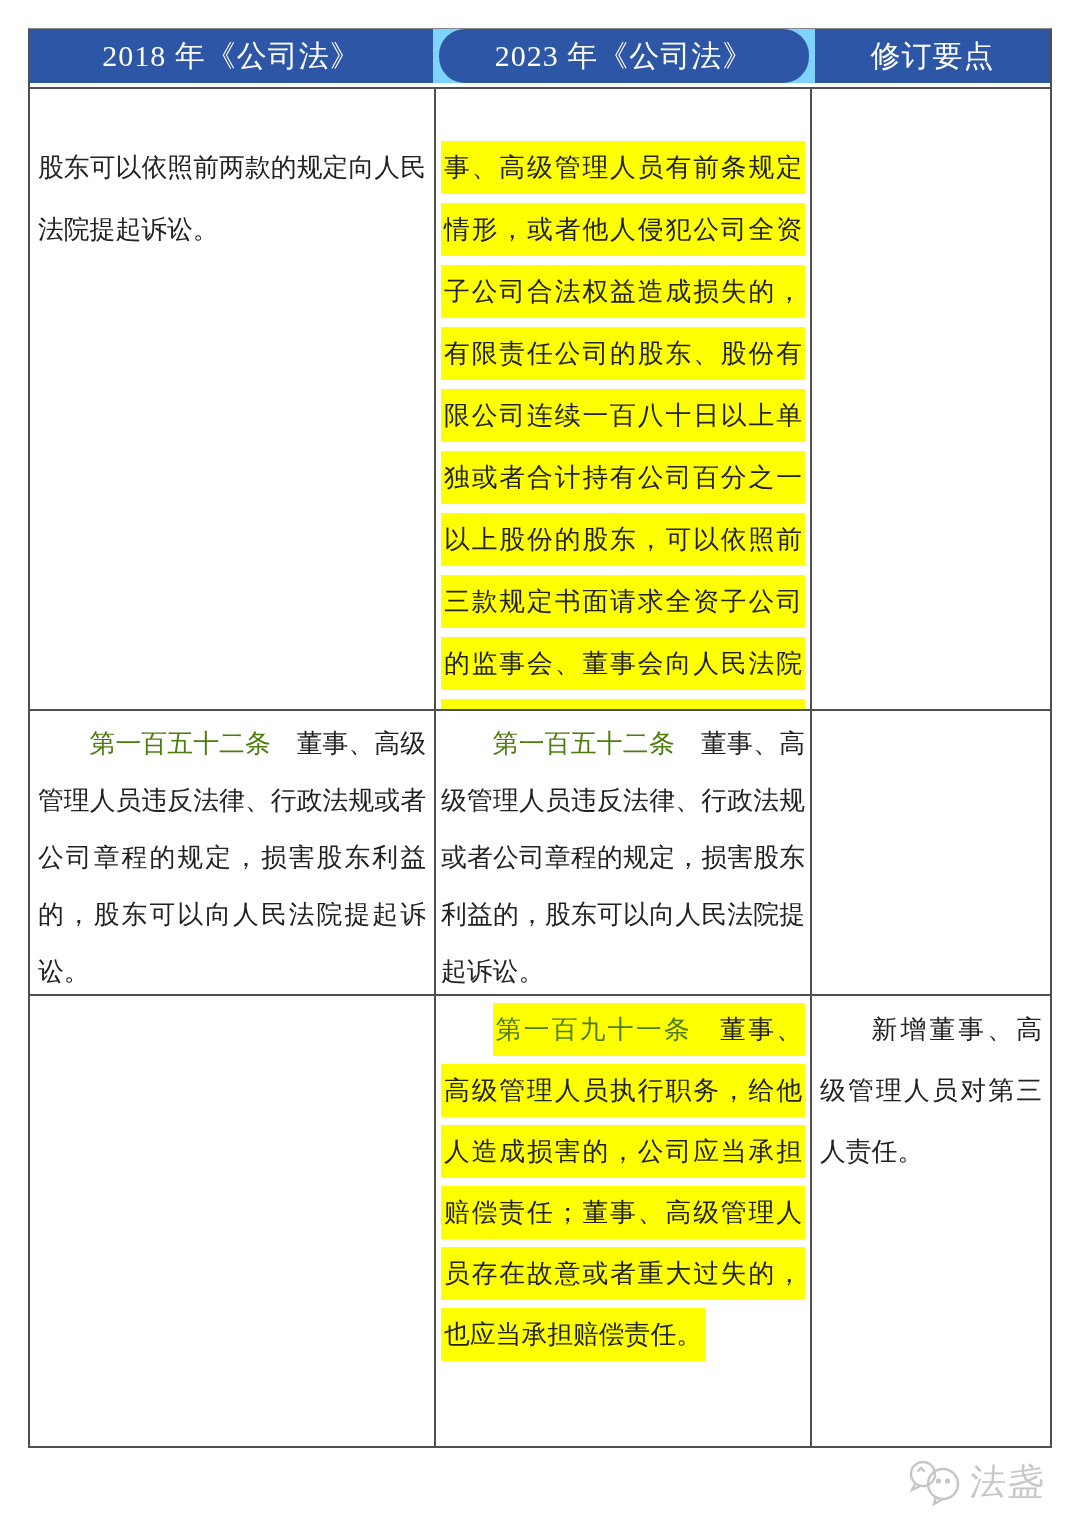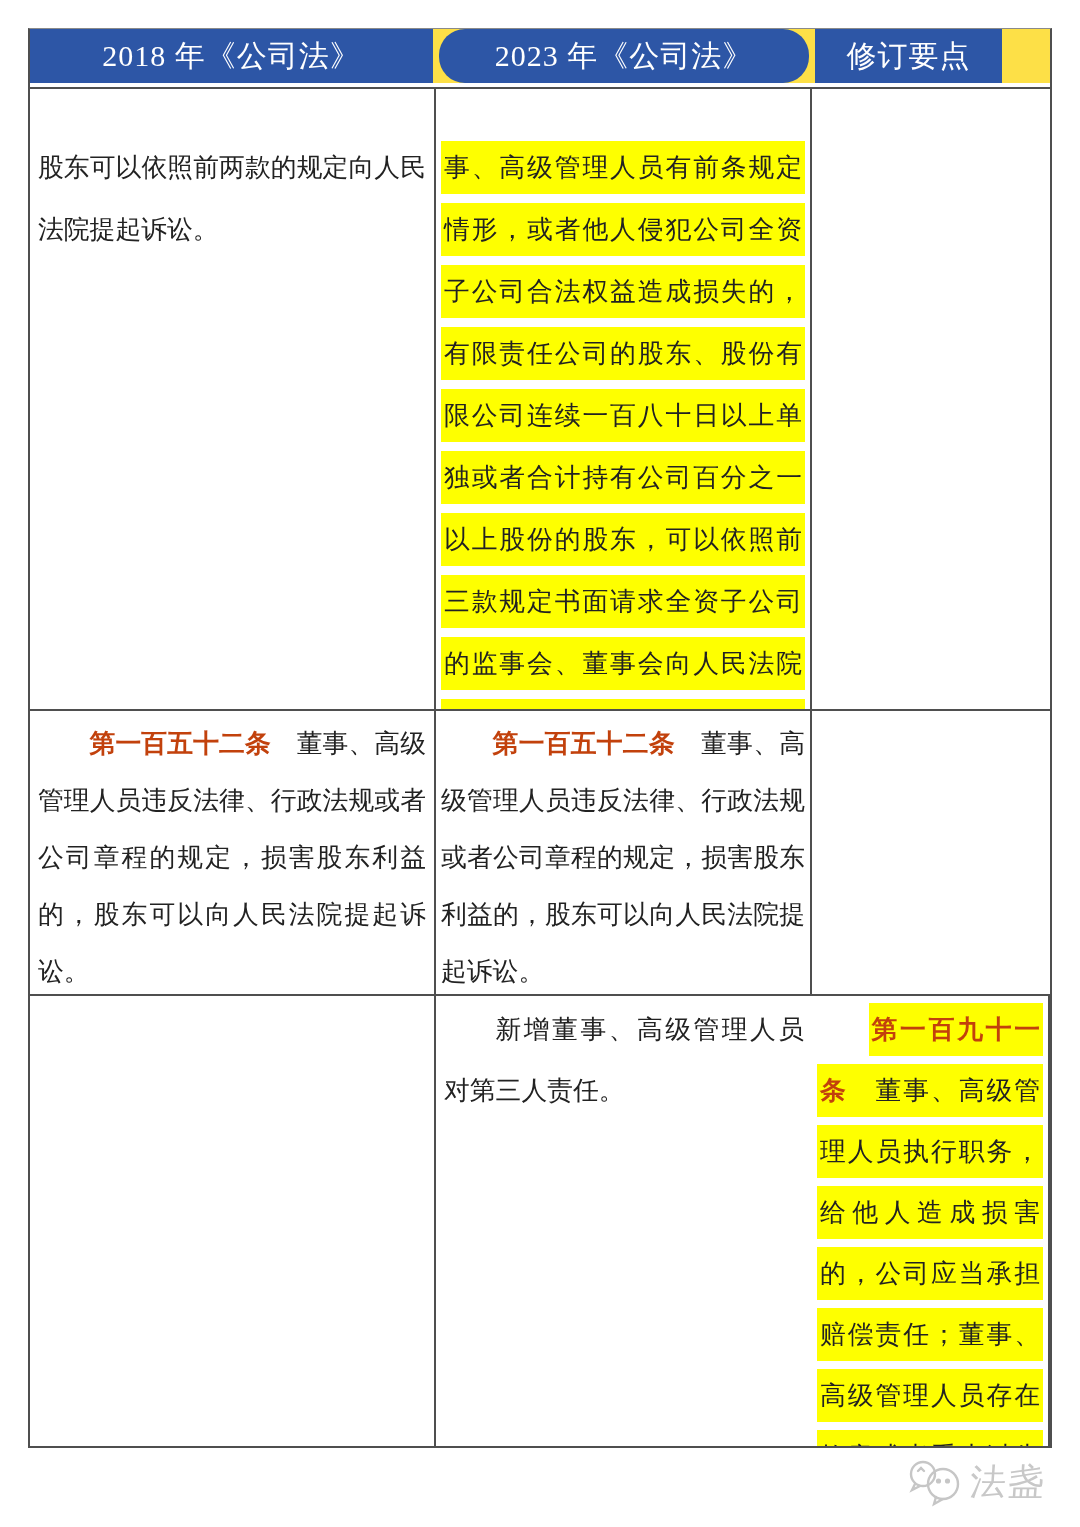--- a/index.html
+++ b/index.html
@@ -7,28 +7,28 @@
   body {
     width:1080px; height:1527px; position:relative; overflow:hidden;
     font-family:"Liberation Serif","DejaVu Serif",serif;
   }
   .table-wrap {
     position:absolute; left:28px; top:28px; width:1024px;
     border:2px solid #4f4f4f; border-top:1px solid #8a8a8a;
     background:#ffffff;
   }
   
-  .hdr { display:flex; height:54px; background:#fde047; }
+  .hdr { display:flex; height:54px; background:#7dd3fc; }
   .hdr-cell {
     background:#2d56a6; color:#ffffff; font-size:30px; line-height:54px;
     text-align:center; letter-spacing:1px;
   }
   .hdr-cell.c1 { width:403px; margin-right:6px; }
   .hdr-cell.c2 { width:370px; margin-right:6px;border-radius:26px; }
-  .hdr-cell.c3 { width:187px; }
+  .hdr-cell.c3 { width:235px; }
   
   .grid {
     margin-top:4px; border-top:2px solid #4f4f4f;
     display:grid;
     grid-template-columns:406px 376px 238px;
     grid-template-rows:622px 285px 450px;
   }
   .cell { border-right:2px solid #4f4f4f; border-bottom:2px solid #4f4f4f; overflow:hidden; }
   .cell.last-col { border-right:none; }
   .cell.last-row { border-bottom:none; }
@@ -36,21 +36,21 @@
     text-align:justify; text-justify:inter-ideograph; line-break:strict;
     color:#222222; font-size:25.8px;
   }
   .pad-l { padding:0 8px; }
   .pad-m { padding:0 5px; }
   .pad-r { padding:0 8px; }
   .r1 p { line-height:62px; padding-top:1px;margin-top:47px; }
   .r2 p { line-height:57px; padding-top:4px; }
   .r3 p { line-height:61px; padding-top:3px; }
   .indent { text-indent:2em; }
-  .art { font-weight:bold; color:#c2410c; }
+  .art { font-weight:normal; color:#4d7c0f; }
   .hl {
     background:#feff00;
     padding:12px 3px;
     -webkit-box-decoration-break:clone;
     box-decoration-break:clone;
   }
   
   .watermark {
     position:absolute; right:14px; top:1450px; width:160px; height:64px;
     display:flex; align-items:center; color:#c8c8c8;
@@ -83,25 +83,25 @@
 
     <div class="cell r2 pad-l">
       <p class="indent"><b class="art">第一百五十二条</b><span>　董事、高级管理人员违反法律、行政法规或者公司章程的规定，损害股东利益的，股东可以向人民法院提起诉讼。</span></p>
     </div>
     <div class="cell r2 pad-m">
       <p class="indent"><b class="art">第一百五十二条</b><span>　董事、高级管理人员违反法律、行政法规或者公司章程的规定，损害股东利益的，股东可以向人民法院提起诉讼。</span></p>
     </div>
     <div class="cell r2 pad-r last-col"></div>
 
     <div class="cell r3 pad-l last-row"></div>
+    <div class="cell r3 pad-m last-row">
+      <p class="indent"><span class="hl"><b class="art">第一百九十一条</b><span>　董事、高级管理人员执行职务，给他人造成损害的，公司应当承担赔偿责任；董事、高级管理人员存在故意或者重大过失的，也应当承担赔偿责任。</span></span></p>
+    </div>
     <div class="cell r3 pad-r last-col last-row">
       <p class="indent">新增董事、高级管理人员对第三人责任。</p>
-    </div>
-    <div class="cell r3 pad-m last-row">
-      <p class="indent"><span class="hl"><b class="art">第一百九十一条</b><span>　董事、高级管理人员执行职务，给他人造成损害的，公司应当承担赔偿责任；董事、高级管理人员存在故意或者重大过失的，也应当承担赔偿责任。</span></span></p>
     </div>
 
   </div>
 </div>
 
 <div class="watermark">
   <svg width="58" height="52" viewBox="0 0 58 52">
     <g fill="none" stroke="#c6c6c6" stroke-width="2.4" stroke-linecap="round">
       <circle cx="17" cy="18" r="12"></circle>
       <path d="M9 28 L6 34 L14 30"></path>

